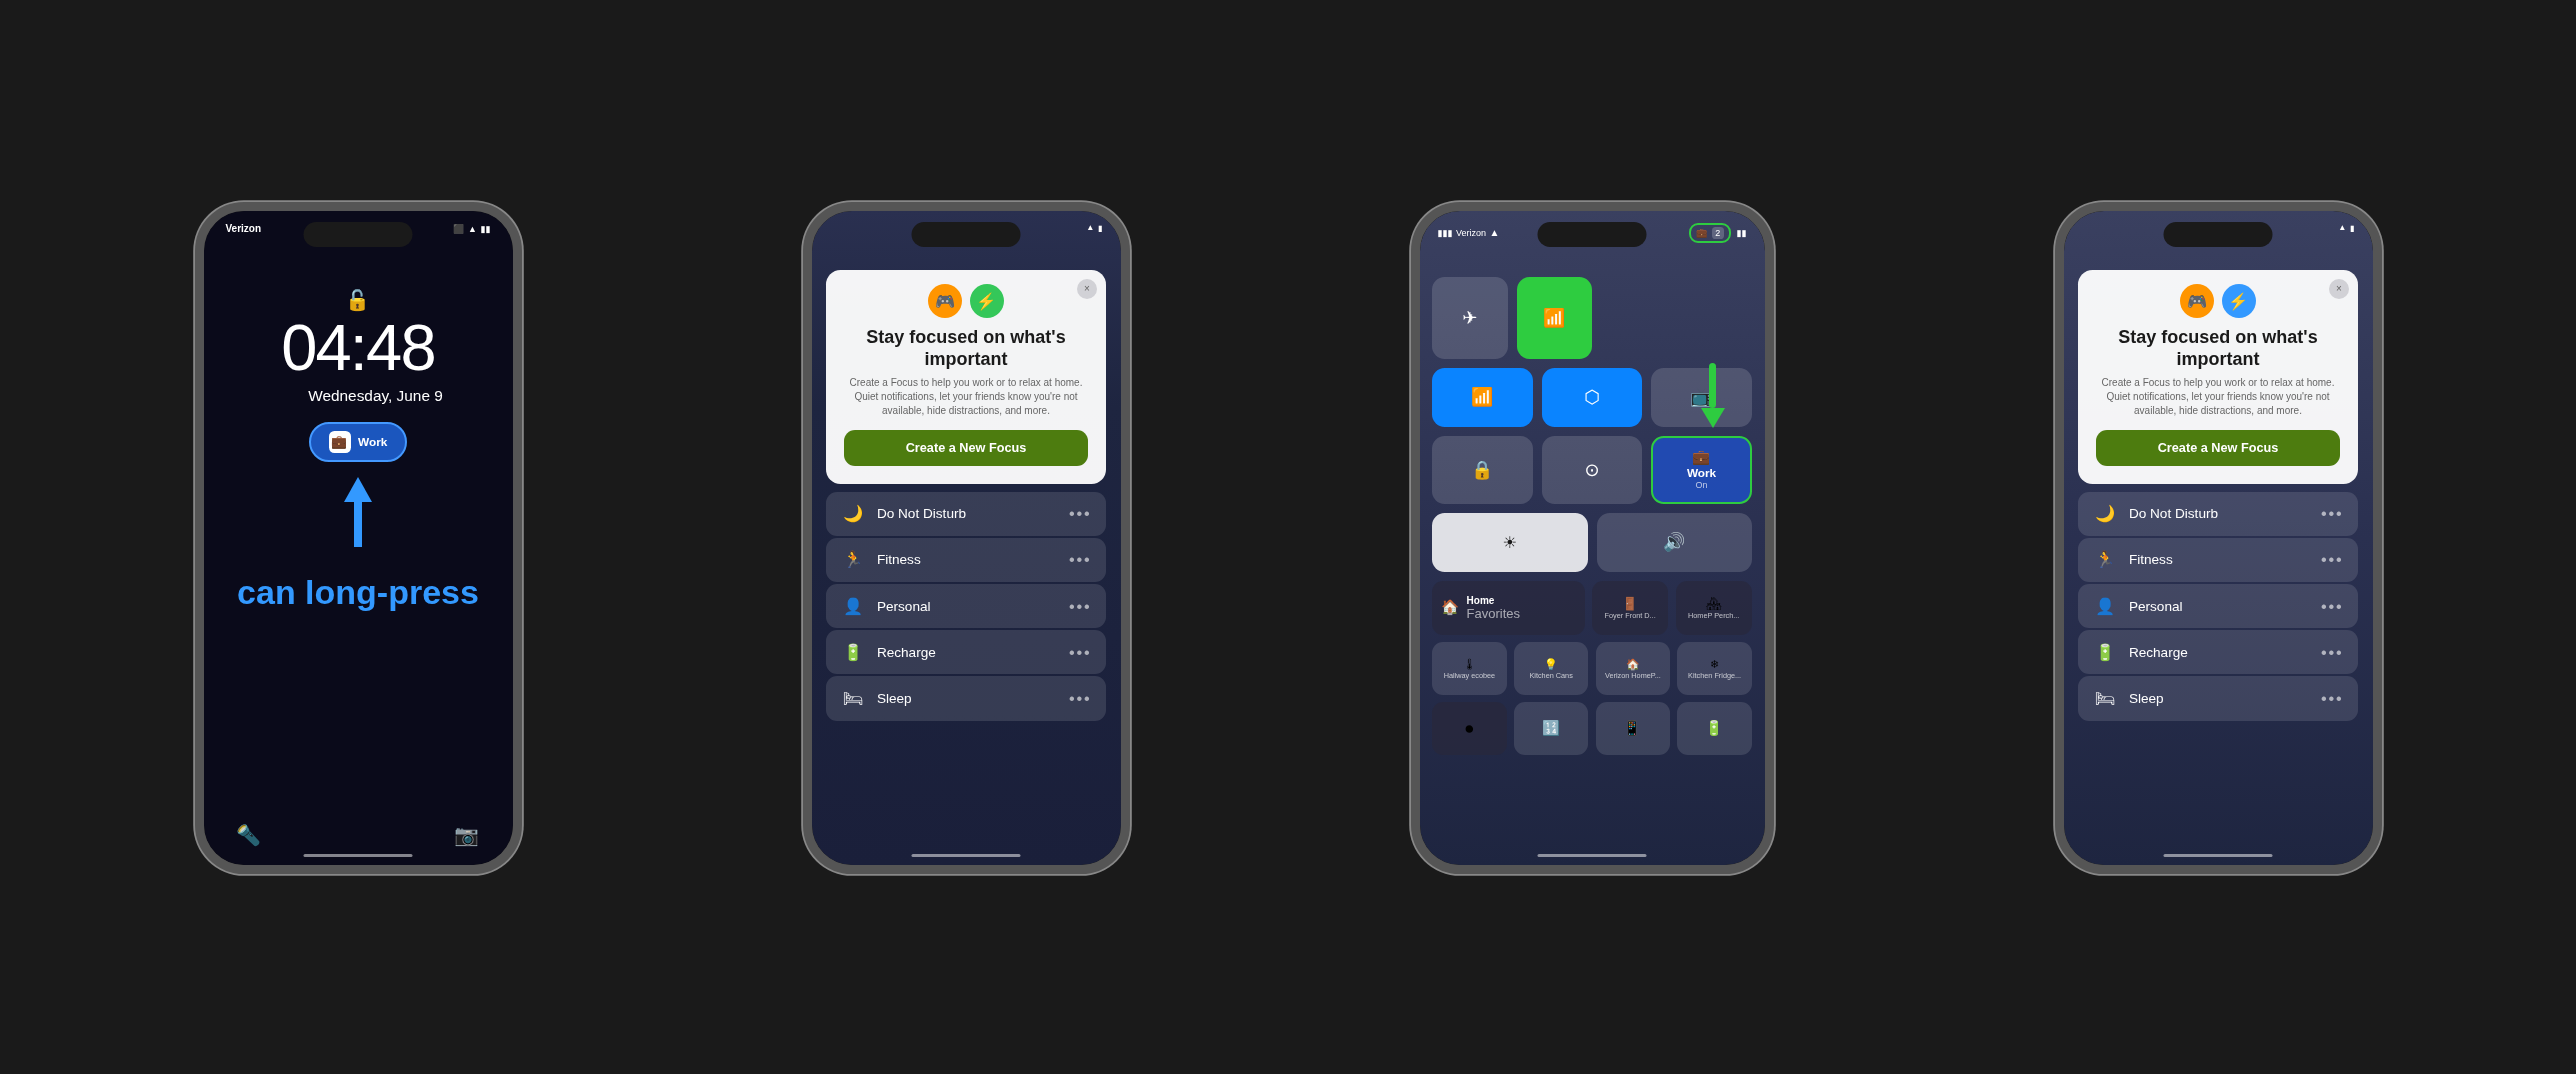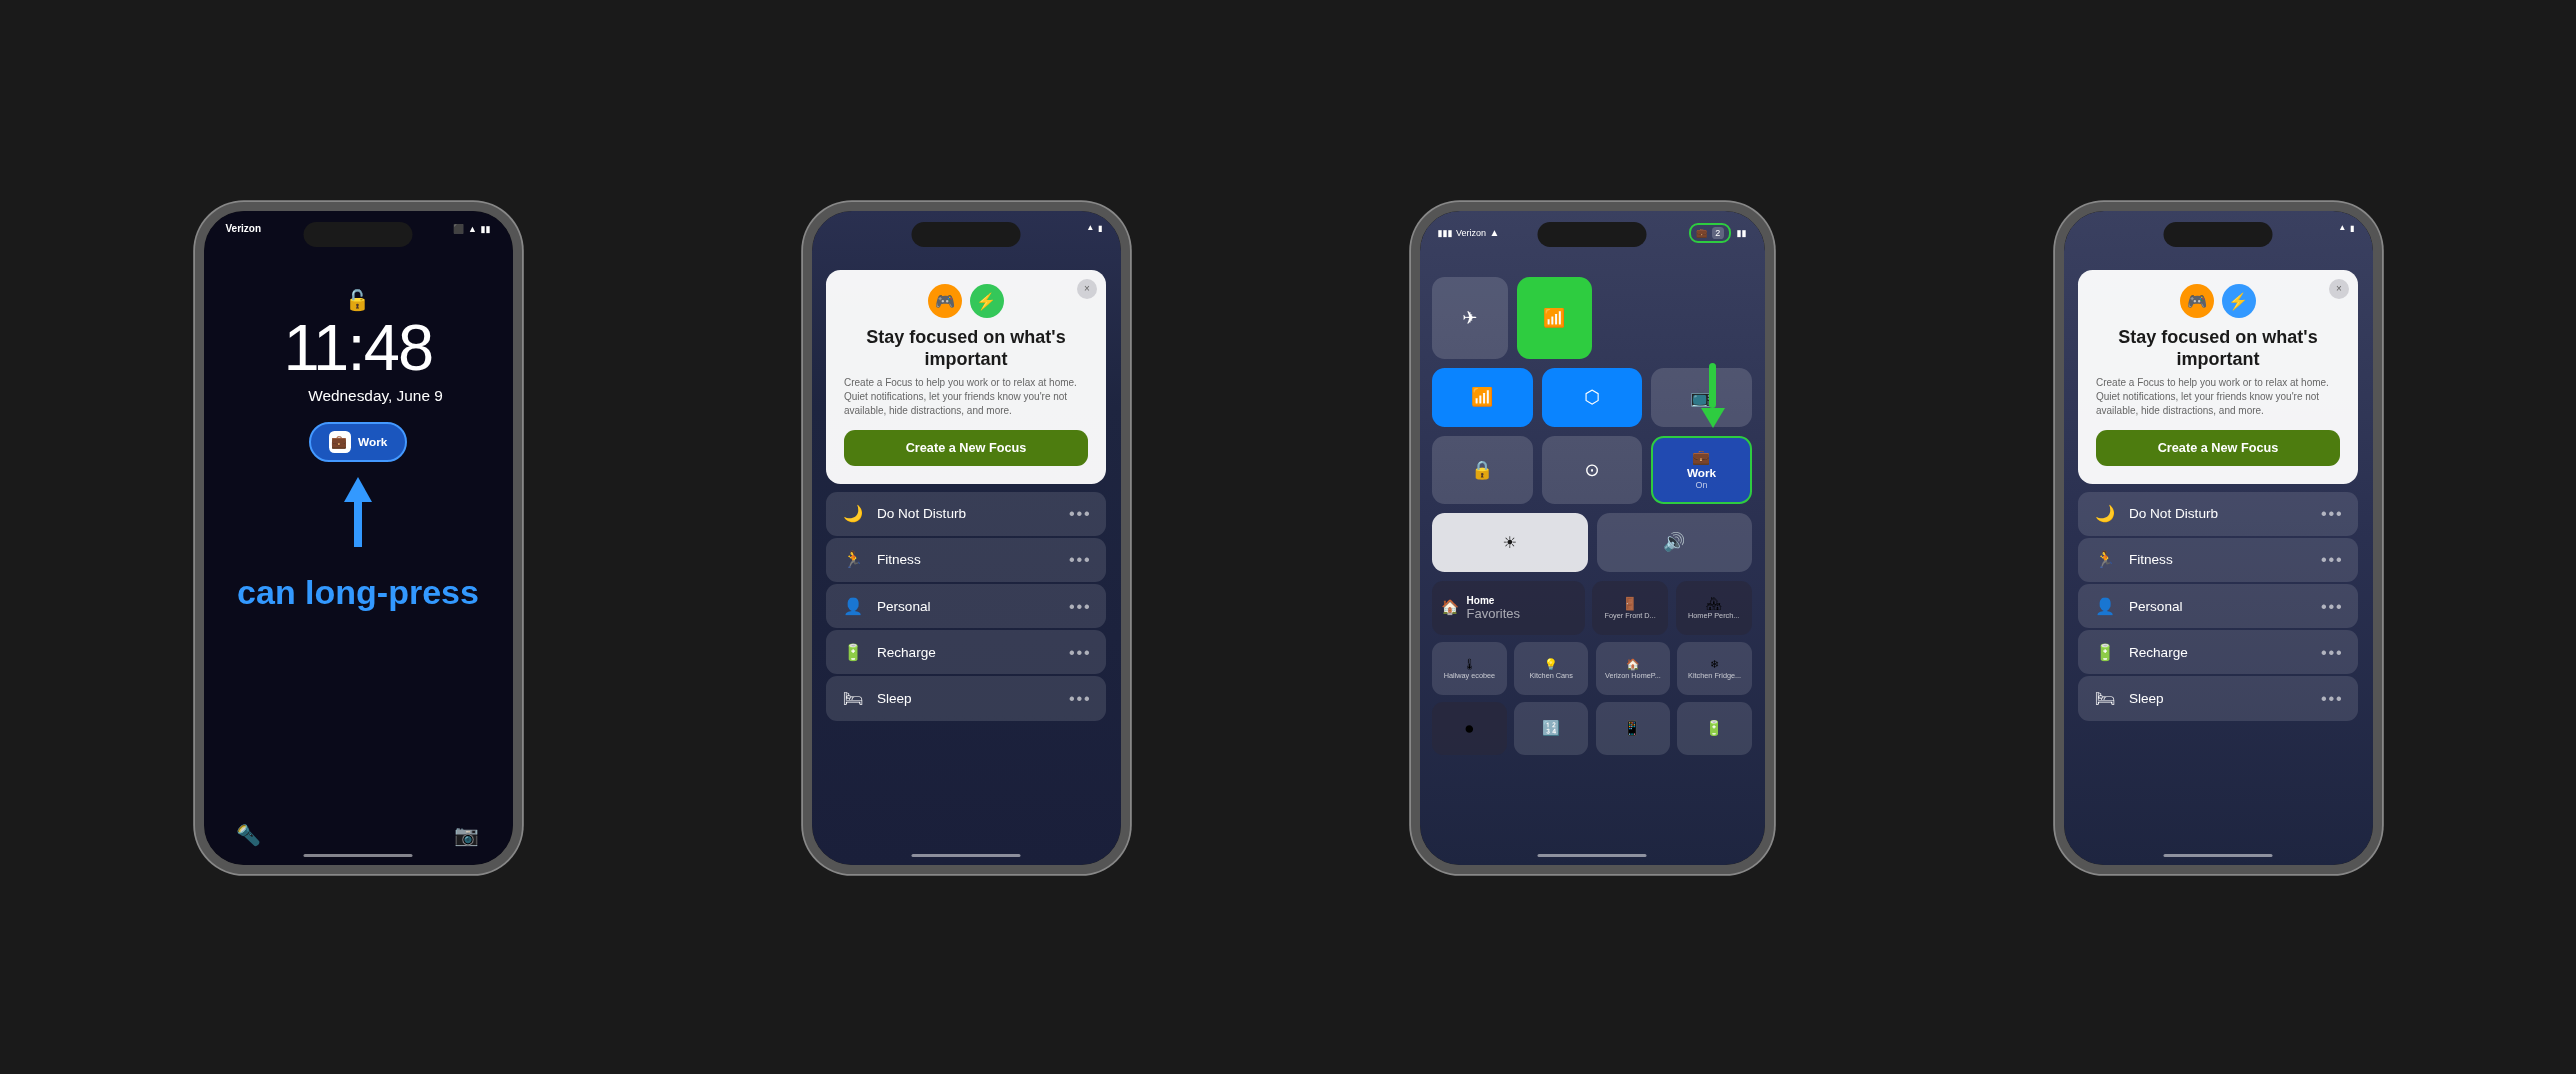--- a/index.html
+++ b/index.html
@@ -217,20 +217,21 @@
       font-weight: 700;
       text-align: center;
       color: #1a1a1a;
       line-height: 1.2;
       margin-bottom: 5.4px;
     }
 
     .focus-subtitle {
       font-size: 10px;
       color: #666;
+      text-align: center;
       line-height: 1.4;
     }
 
     .focus-new-btn {
       background: #4d7c0f;
       color: white;
       border: none;
       border-radius: 11px;
       padding: 11px;
       width: 100%;
@@ -406,21 +407,21 @@
           <span class="carrier">Verizon</span>
           <div class="status-icons">
             <span>⬛</span>
             <span>▲</span>
             <span>▮▮</span>
           </div>
         </div>
 
         <div class="lock-icon-area" style="margin-top:27px;">🔓</div>
 
-        <div class="lock-time">11:48</div>
+        <div class="lock-time">04:48</div>
 
         <div class="lock-date">Wednesday, June 9</div>
 
         <div class="lock-focus-badge" style="margin-top:16.3px;">
           <div class="badge-icon">💼</div>
           <span style="color:white; font-size:11.8px; font-weight:600;">Work</span>
         </div>
 
         <div style="margin-top:14.5px; display:flex; flex-direction:column; align-items:center;">
           <div class="arrow-up"></div>

